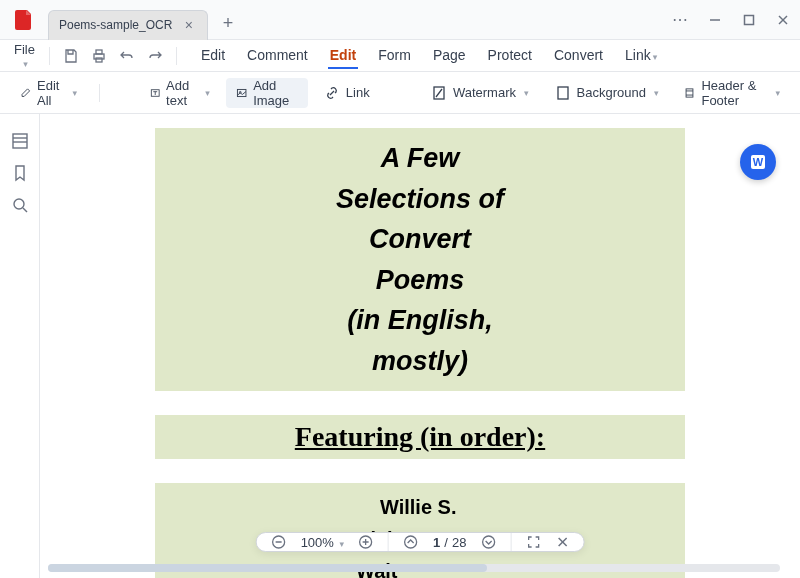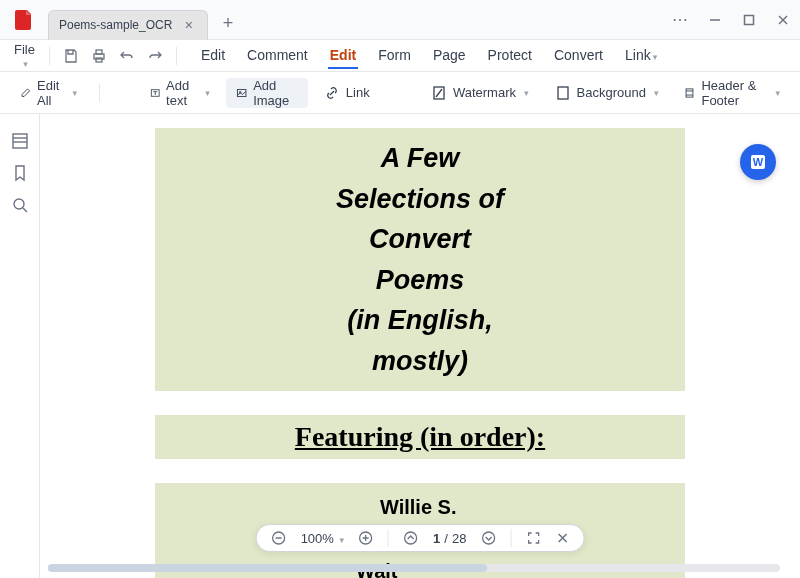--- a/index.html
+++ b/index.html
@@ -30,21 +30,21 @@
 .canvas { flex:1; background:#fff; position:relative; overflow:hidden; }
 .scrolltrack { position:absolute; right:4px; top:10px; bottom:50px; width:10px; }
 .page { position:absolute; left:50%; transform:translateX(-50%); top:14px; width:530px; background:#fff; }
 .block { background:#e0e8c9; padding:10px 20px; font-family: "Times New Roman", Times, serif; text-align:center; }
 .block.title { font-style:italic; font-weight:bold; font-size:27px; line-height:1.5; color:#000; }
 .gap { height:24px; }
 .block.feat { font-weight:bold; font-size:28px; text-decoration:underline; padding:6px 20px; }
 .block.names { font-weight:bold; font-size:20px; line-height:1.6; padding:8px 20px 20px; }
 .names-inner { width:140px; margin:0 auto; text-align:left; padding-left:30px; }
 .wordbtn { position:absolute; right:24px; top:30px; width:36px; height:36px; border-radius:50%; background:#2563eb; display:flex;align-items:center;justify-content:center; box-shadow:0 2px 6px rgba(0,0,0,0.2); }
-.pager { position:absolute; bottom:26px; left:50%; transform:translateX(-50%); height:28px; background:#fff; border:1px solid #d1d5db; border-radius:18px; box-shadow:0 2px 8px rgba(0,0,0,0.08); display:flex; align-items:center; padding:0 14px; gap:14px; font-size:13px; color:#374151; }
+.pager { position:absolute; bottom:26px; left:50%; transform:translateX(-50%); height:20px; background:#fff; border:1px solid #d1d5db; border-radius:18px; box-shadow:0 2px 8px rgba(0,0,0,0.08); display:flex; align-items:center; padding:0 14px; gap:14px; font-size:13px; color:#374151; }
 .pager .sep2 { width:1px; height:18px; background:#e5e7eb; }
 .pagenum { display:flex; align-items:center; gap:4px; }
 .hscroll { position:absolute; bottom:6px; left:8px; right:20px; height:8px; background:#e5e7eb; border-radius:4px; }
 .hscroll-thumb { position:absolute; left:0; top:0; bottom:0; width:60%; background:#cbd5e1; border-radius:4px; }
 svg { display:block; }
 </style>
 </head>
 <body>
 
 <div class="titlebar">

